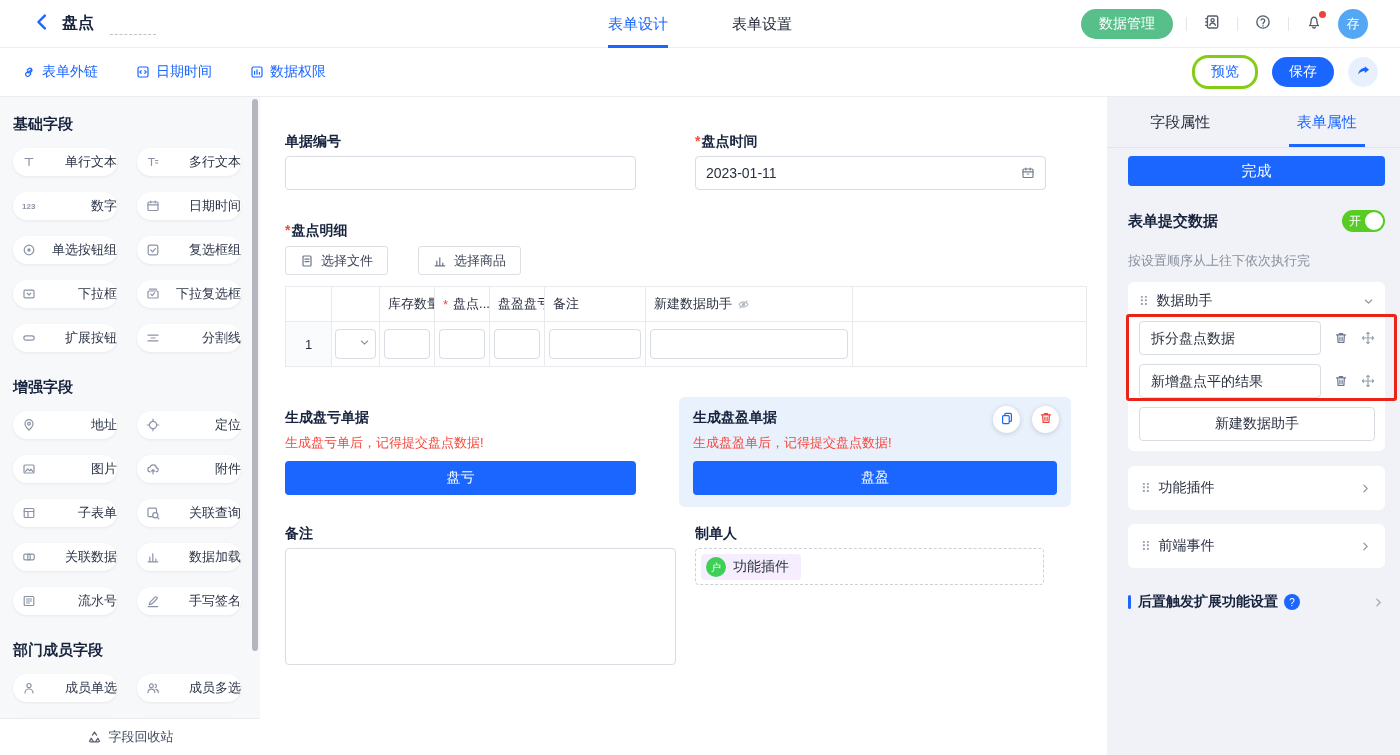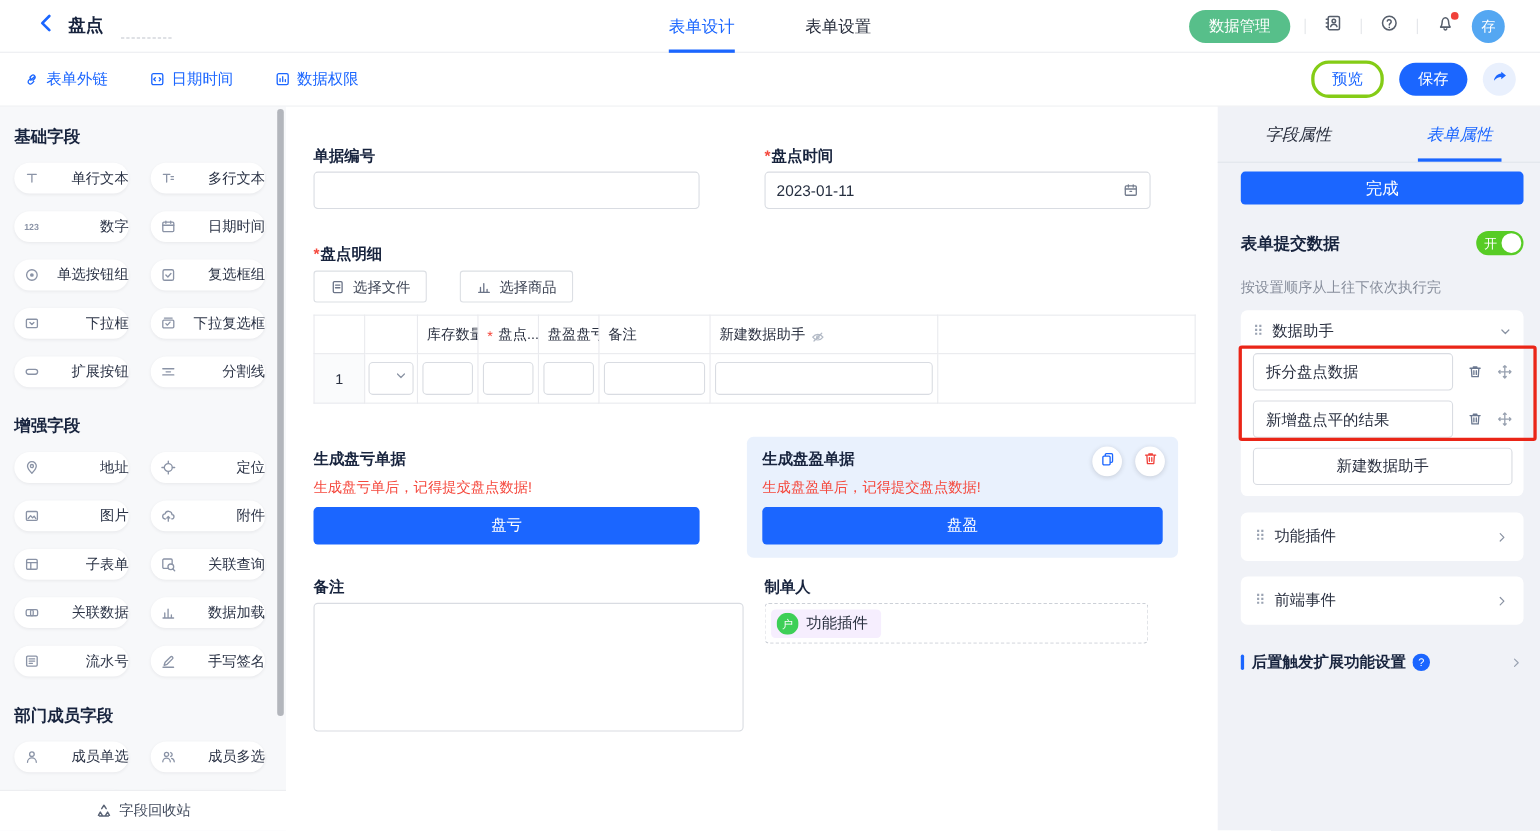--- a/index.html
+++ b/index.html
@@ -57,21 +57,21 @@
   .date-input .pill-ic { color:#747d8e; }
 
   .detail-block { margin-top:32px; }
   .detail-btns { display:flex; gap:30px; margin:4px 0 11px; }
   .dbtn { height:29px; border:1px solid #dcdfe4; border-radius:3px; background:#fff; display:flex; align-items:center; gap:7px; padding:0 14px; font-size:13px; color:#3c4354; cursor:pointer; }
   .dbtn .pill-ic { color:#6b7488; }
   .sub-table { border-collapse:collapse; table-layout:fixed; width:802px; background:#fff; }
   .sub-table th, .sub-table td { border:1px solid #e9eaee; }
   .sub-table th { height:35px; font-size:13px; font-weight:normal; color:#2a3040; text-align:left; padding:0 8px; white-space:nowrap; overflow:hidden; }
   .sub-table td { height:45px; }
-  .th-flex { display:flex; align-items:flex-end; gap:5px; }
+  .th-flex { display:flex; align-items:center; gap:5px; }
   .req-star { color:#f5483d; }
   .eye { color:#b3bac6; display:flex; }
   .rowno { background:#fafbfc; text-align:center; font-size:13px; color:#2a3040; }
   .cell-input { height:30px; border:1px solid #d9dce2; border-radius:4px; margin:0 4px; background:#fff; }
   .cell-select { height:30px; border:1px solid #d9dce2; border-radius:4px; margin:0 3px; display:flex; align-items:center; justify-content:flex-end; padding-right:4px; color:#8a93a3; cursor:pointer; }
 
   .gen-row { display:flex; margin-top:30px; }
   .gen-cell { width:351px; padding-top:12px; }
   .gen-card { width:392px; margin-left:43px; background:#e9f1fd; border-radius:6px; padding:12px 14px; position:relative; }
   .gen-hint { color:#f5483d; font-size:13px; margin:5px 0 9px; }
@@ -83,21 +83,21 @@
   .last-row { display:flex; margin-top:18px; }
   .remark-col { width:391px; }
   .remark-box { width:391px; height:117px; border:1px solid #d9dce2; border-radius:4px; background:#fff; }
   .creator-col { margin-left:19px; }
   .creator-box { width:349px; height:37px; border:1px dashed #ccd0d7; border-radius:4px; display:flex; align-items:center; padding:0 5px; }
   .user-tag { display:flex; align-items:center; gap:7px; background:#f6eefe; border-radius:4px; padding:3px 12px 3px 5px; font-size:14px; color:#2a3040; }
 
   
   .rpanel { width:293px; background:#f0f2f7; padding:0 15px 0 21px; position:relative; flex:none; }
   .rtabs { display:flex; height:51px; border-bottom:1px solid #e2e5eb; margin:0 -15px 0 -21px; }
-  .rtab { flex:1; display:flex; align-items:center; justify-content:center; font-size:15px; color:#252b3a; position:relative; cursor:pointer;font-style:italic; }
+  .rtab { flex:1; display:flex; align-items:center; justify-content:center; font-size:15px; color:#252b3a; position:relative; cursor:pointer; }
   .rtab.active { color:#1b66ff; }
   .rtab.active::after { content:""; position:absolute; bottom:0; left:50%; transform:translateX(-50%); width:76px; height:3px; background:#1b66ff; }
   .done-btn { margin-top:8px; width:100%; height:30px; background:#1b66ff; color:#fff; font-size:15px; border:none; border-radius:4px; cursor:pointer; }
   .submit-row { margin-top:24px; display:flex; align-items:center; justify-content:space-between; }
   .submit-label { font-size:15px; font-weight:bold; color:#17233d; }
   .toggle { width:43px; height:22px; border-radius:11px; background:#57cc25; position:relative; color:#fff; font-size:12px; line-height:22px; padding-left:7px; cursor:pointer; }
   .toggle-knob { position:absolute; right:2px; top:2px; width:18px; height:18px; background:#fff; border-radius:50%; }
   .order-hint { margin-top:20px; font-size:13px; color:#878e9c; }
   .helper-card { margin-top:12px; background:#fff; border-radius:6px; padding:8px 10px 10px 11px; }
   .helper-head { display:flex; align-items:center; height:22px; cursor:pointer; }

